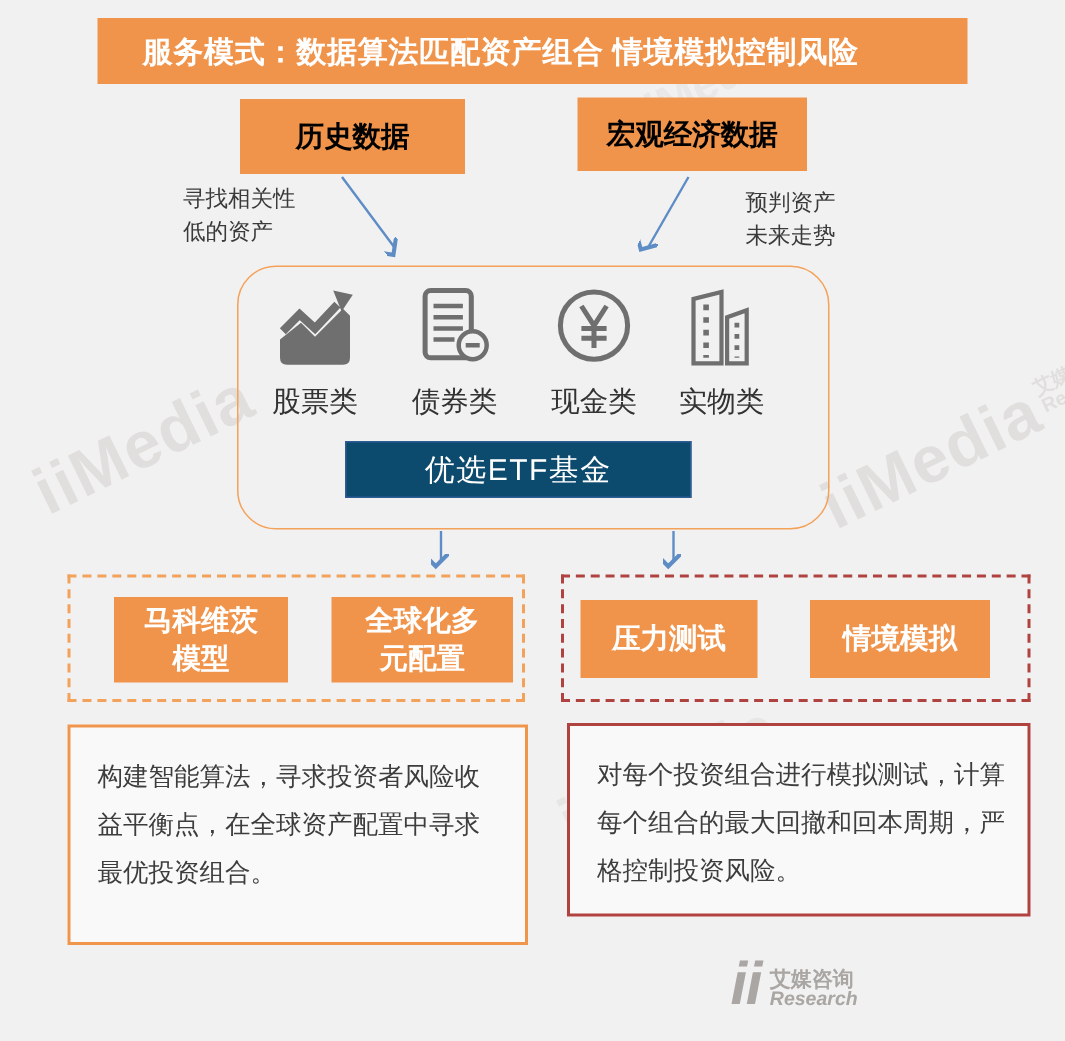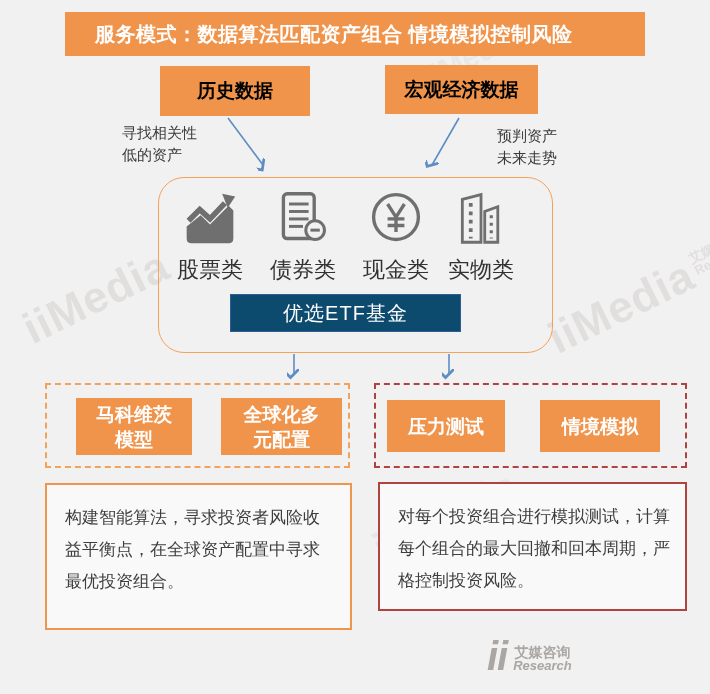--- a/index.html
+++ b/index.html
@@ -34,21 +34,21 @@
   
   .pool{
     left:158px;top:177px;width:395px;height:176px;
     border:1.5px solid #F4A259;border-radius:26px;
     box-sizing:border-box;
   }
   .asset-cell{
     top:190px;width:80px;display:flex;flex-direction:column;align-items:center;
   }
   .asset-cell svg{display:block;}
-  .asset-label{font-size:22px;color:#333;margin-top:9px;}
+  .asset-label{font-size:19px;color:#333;margin-top:9px;}
   .etf{
     left:230px;top:294px;width:231px;height:38px;
     background:#0c4a6e;border:1.5px solid #2F5C94;box-sizing:border-box;
     color:#fff;font-size:20px;display:flex;align-items:center;justify-content:center;
     letter-spacing:1px;
   }
   
   .dash{box-sizing:border-box;}
   .dash-left{left:45px;top:383px;width:305px;height:85px;border:2px dashed #F2A25B;}
   .dash-right{left:374px;top:383px;width:313px;height:85px;border:2px dashed #B04240;}
@@ -78,21 +78,21 @@
     transform:rotate(-26deg);
   }
   .wm-main{font-size:44px;letter-spacing:1px;}
   .wm-sub{font-size:13px;line-height:13px;font-weight:bold;}
   .wm1{left:18px;top:272px;}
   .wm2{left:540px;top:268px;display:flex;align-items:flex-start;}
   .wm2 .wm-sub{margin:6px 0 0 4px;}
   .wm3{left:368px;top:492px;color:rgba(160,153,149,.12);}
   .wm4{left:420px;top:40px;color:rgba(160,153,149,.10);font-size:30px;}
   
-  .logo{left:487px;top:636px;display:flex;align-items:flex-end;color:#A9A6A3;text-align:center;}
+  .logo{left:487px;top:636px;display:flex;align-items:flex-end;color:#A9A6A3;}
   .logo-ii{font-style:italic;font-weight:bold;font-size:40px;line-height:40px;letter-spacing:-1px;}
   .logo-media{font-weight:bold;font-size:30px;line-height:34px;letter-spacing:1px;}
   .logo-side{margin-left:6px;display:flex;flex-direction:column;line-height:14px;margin-bottom:3px;}
   .logo-cn{font-size:14px;font-weight:bold;}
   .logo-en{font-size:13px;font-weight:bold;font-style:italic;}
 </style>
 </head>
 <body>
 
 <div class="abs wm wm1 wm-main">iiMedia</div>

